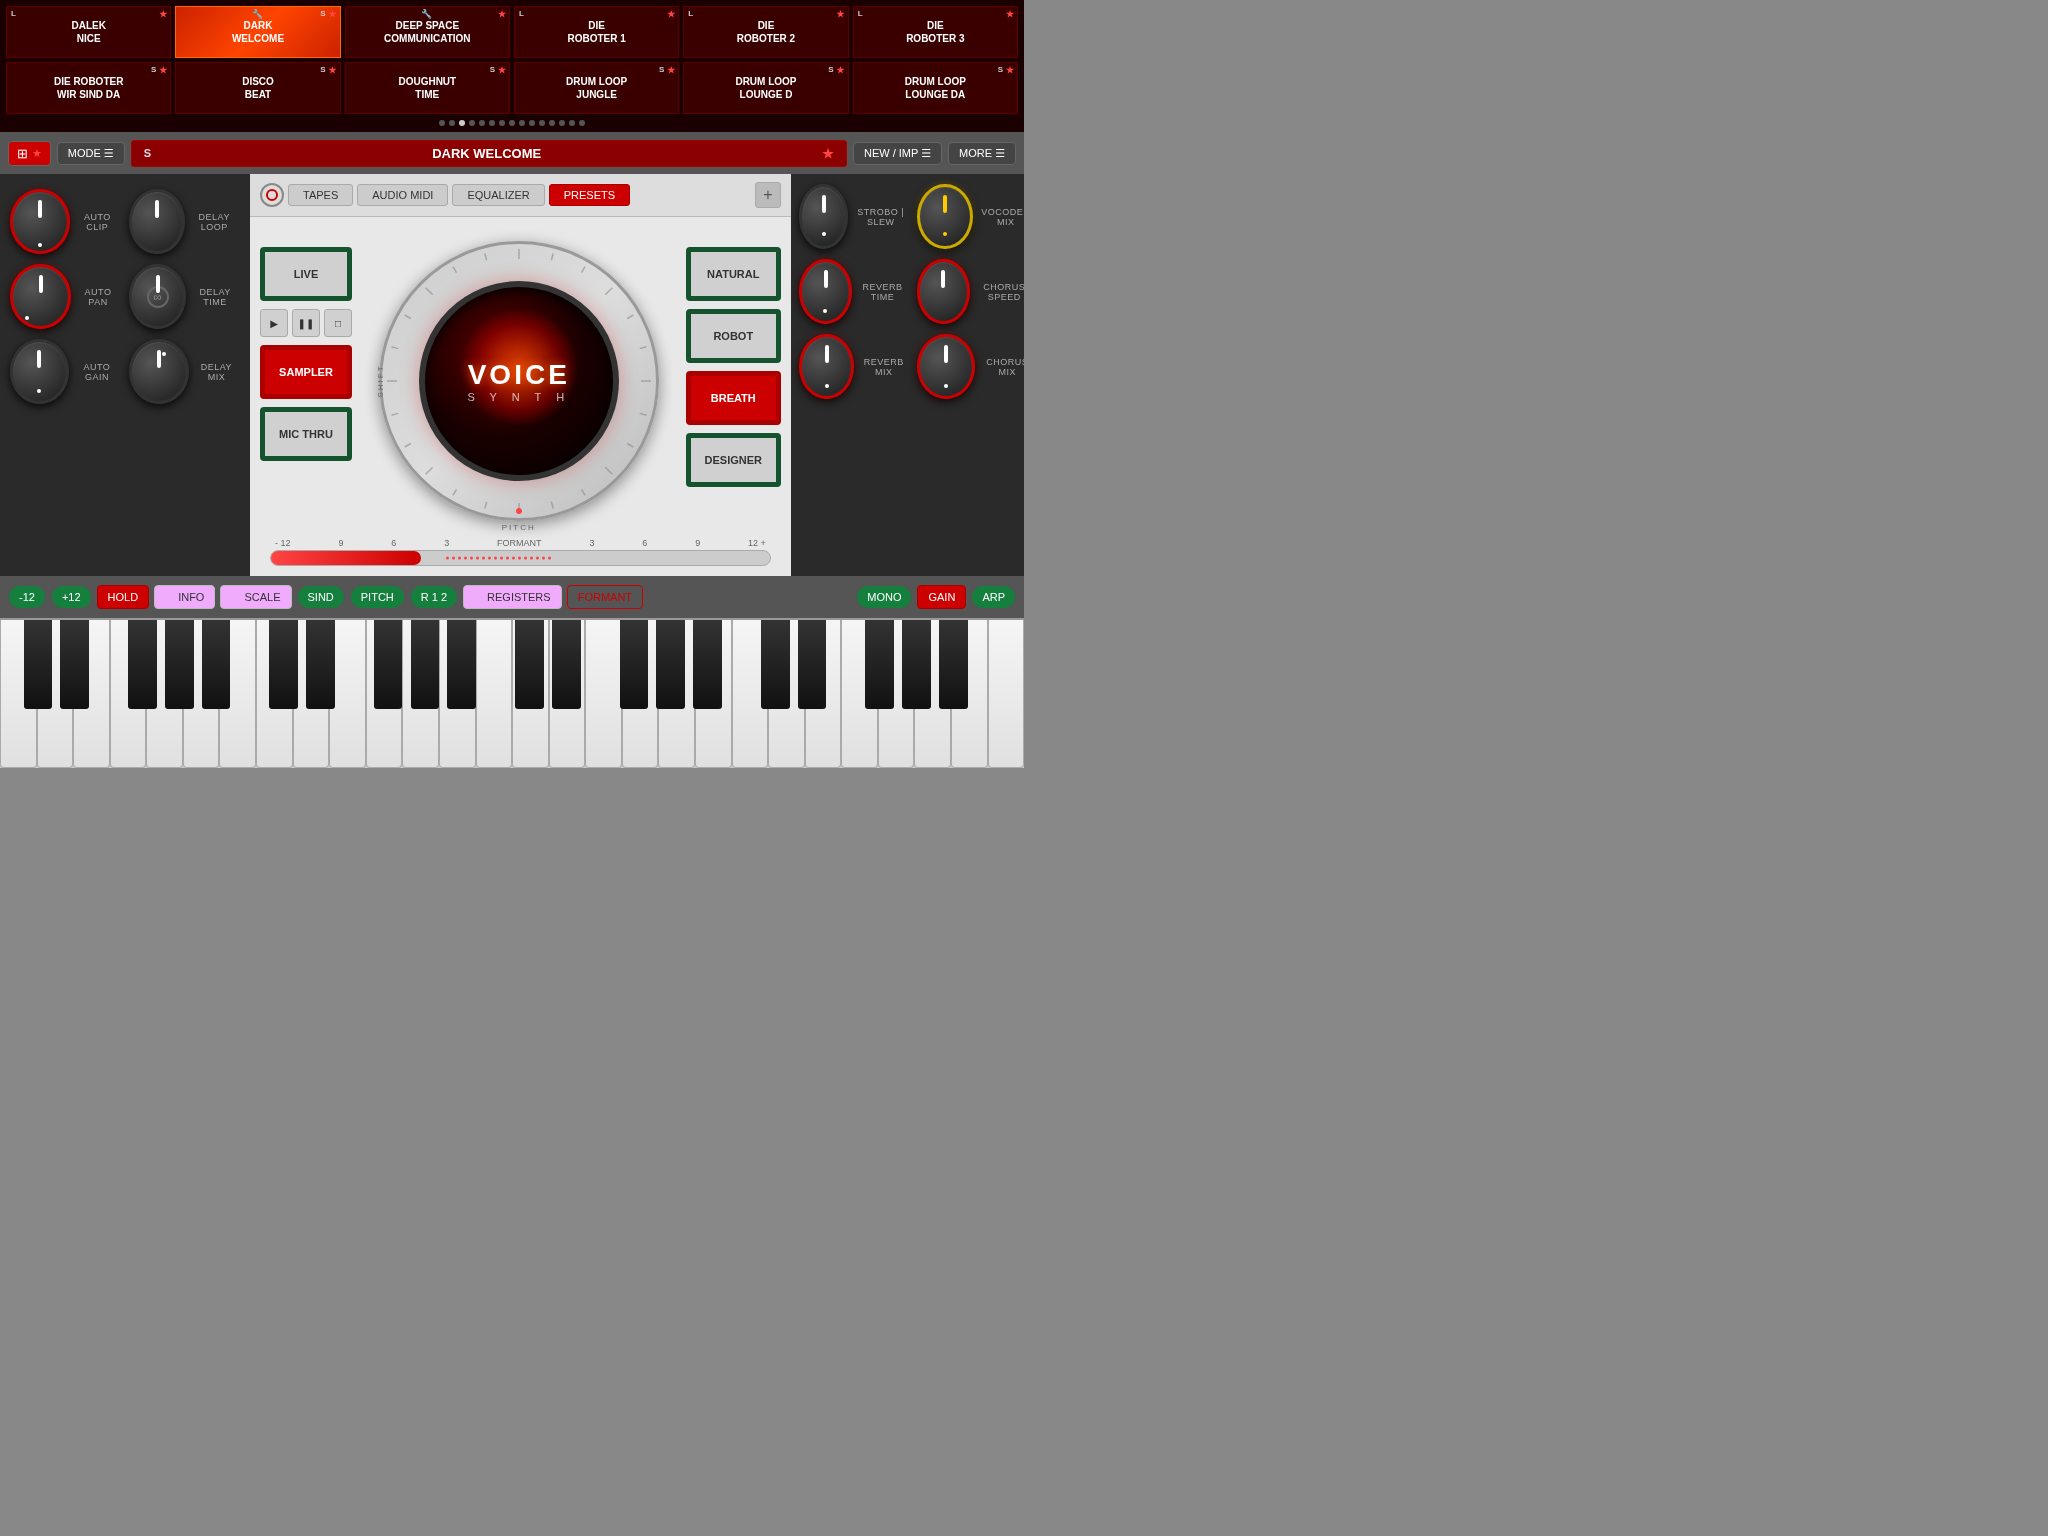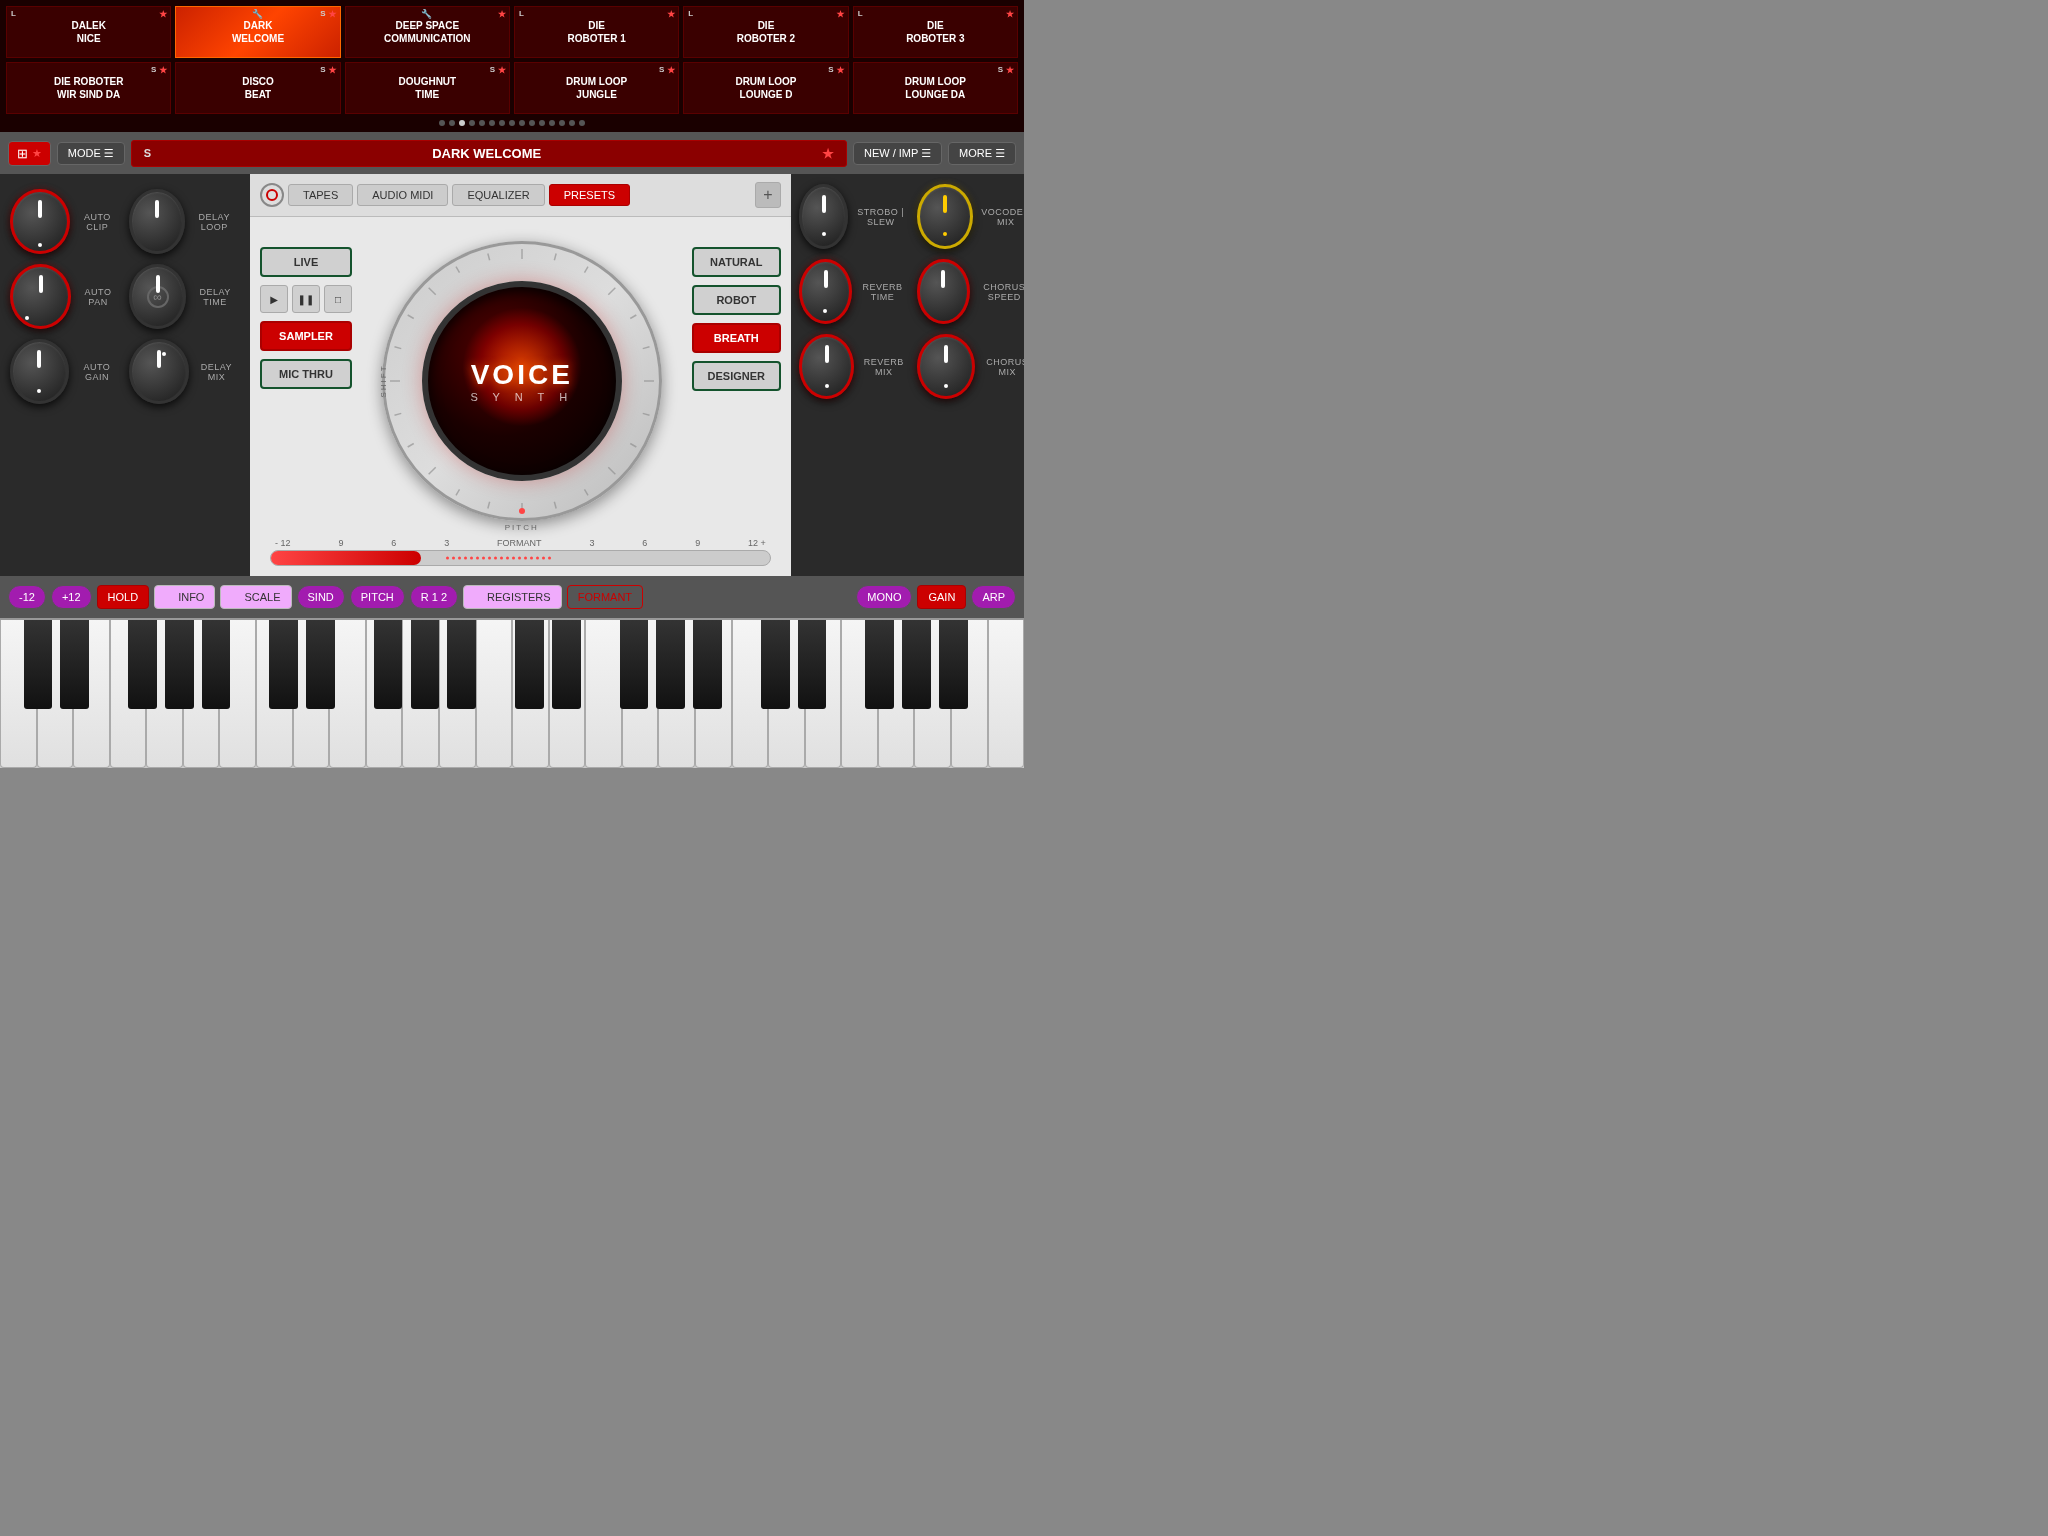--- a/index.html
+++ b/index.html
@@ -268,23 +268,23 @@
     .left-voice-btns {
       display: flex;
       flex-direction: column;
       gap: 8px;
       justify-content: flex-start;
       padding-top: 20px;
       min-width: 80px;
     }
     .voice-btn {
       background: #d0d0d0;
-      border: 2px solid #14532d;
+      border: 5px solid #14532d;
       color: #333;
-      padding: 7px 14px;
+      padding: 16px 14px;
       font-size: 11px;
       font-weight: bold;
       border-radius: 4px;
       cursor: pointer;
       text-align: center;
     }
     .voice-btn.active {
       background: #cc0000;
       color: #fff;
       border-color: #aa0000;
@@ -479,21 +479,21 @@
     .bottom-btn.active-red {
       background: #cc0000;
       border-color: #aa0000;
     }
     .bottom-btn.outline-red {
       background: transparent;
       border-color: #cc0000;
       color: #cc0000;
     }
     .bottom-btn.dark-oval {
-      background: #a21caf;
+      background: #15803d;
       border-radius: 20px;
       border-color: #555;
     }
     .bottom-btn.light {
       background: #f0abfc;
       color: #333;
       border-color: #bbb;
       padding-left: 23px;
     }
 

